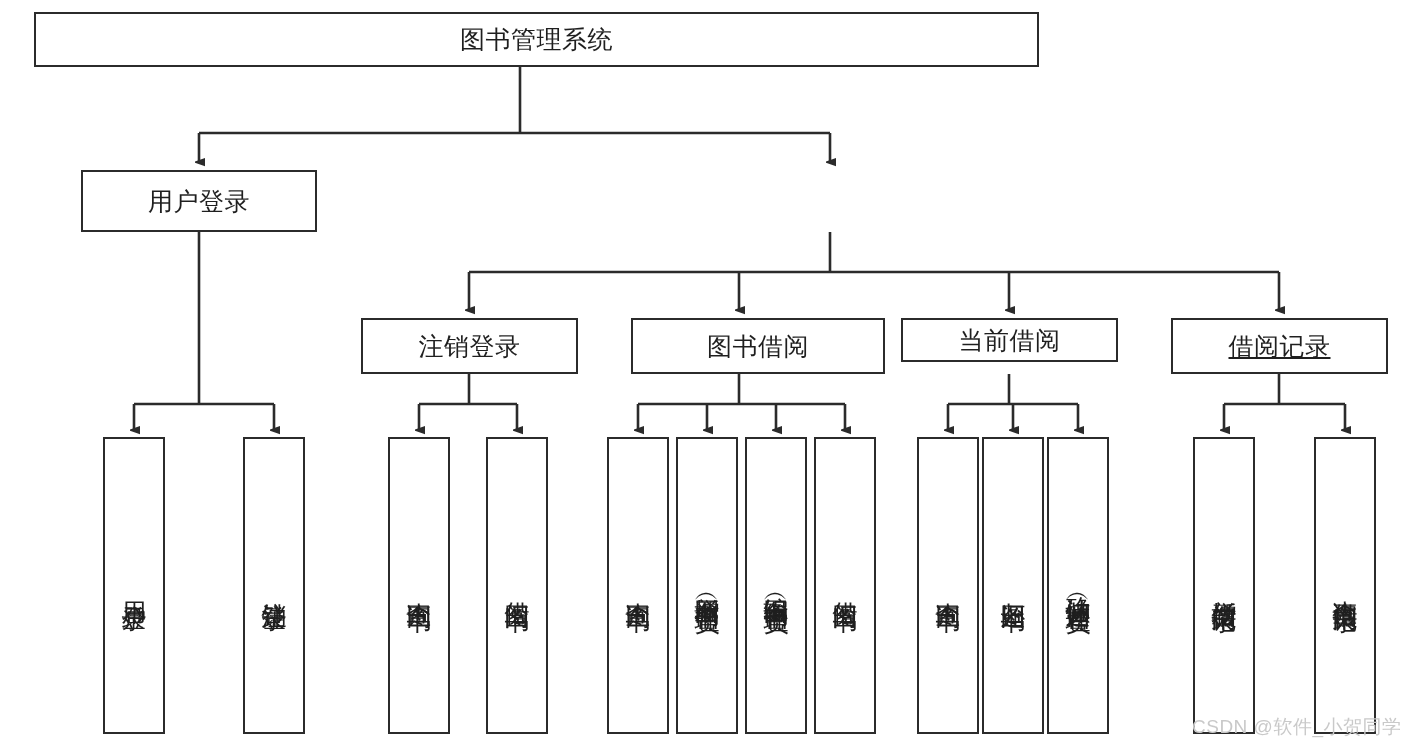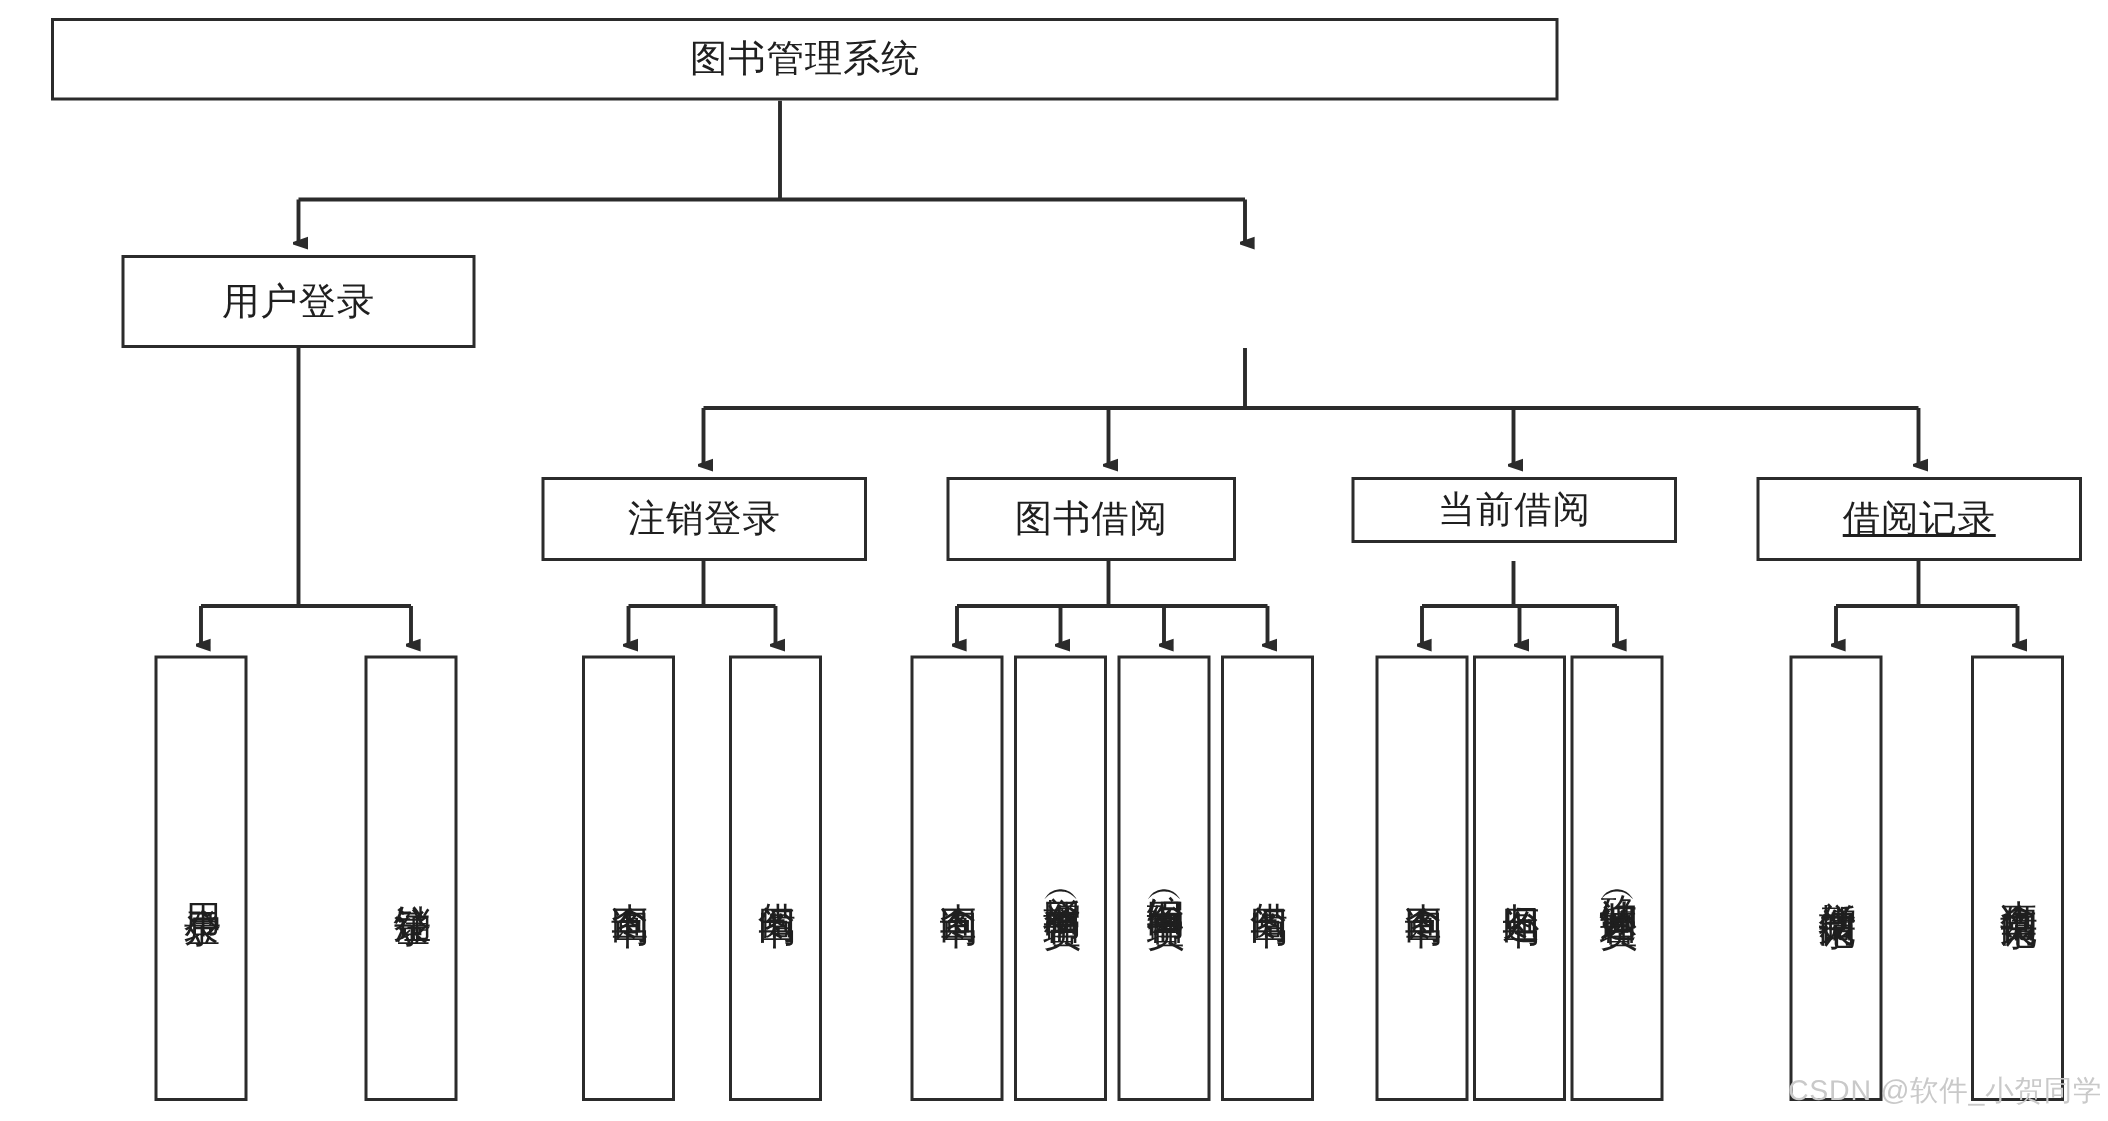--- a/index.html
+++ b/index.html
@@ -133,21 +133,21 @@
 
   <div class="node h-node" style="left:81px; top:170px; width:236px; height:62px;">
     <span class="lbl">用户登录</span>
   </div>
 
 
   <div class="node h-node" style="left:361px; top:318px; width:217px; height:56px;">
     <span class="lbl">注销登录</span>
   </div>
 
-  <div class="node h-node" style="left:631px; top:318px; width:193px; height:56px;">
+  <div class="node h-node" style="left:631px; top:318px; width:254px; height:56px;">
     <span class="lbl">图书借阅</span>
   </div>
 
   <div class="node h-node" style="left:901px; top:318px; width:217px; height:44px;">
     <span class="lbl">当前借阅</span>
   </div>
 
   <div class="node h-node" style="left:1171px; top:318px; width:217px; height:56px;text-decoration:underline;">
     <span class="lbl">借阅记录</span>
   </div>

